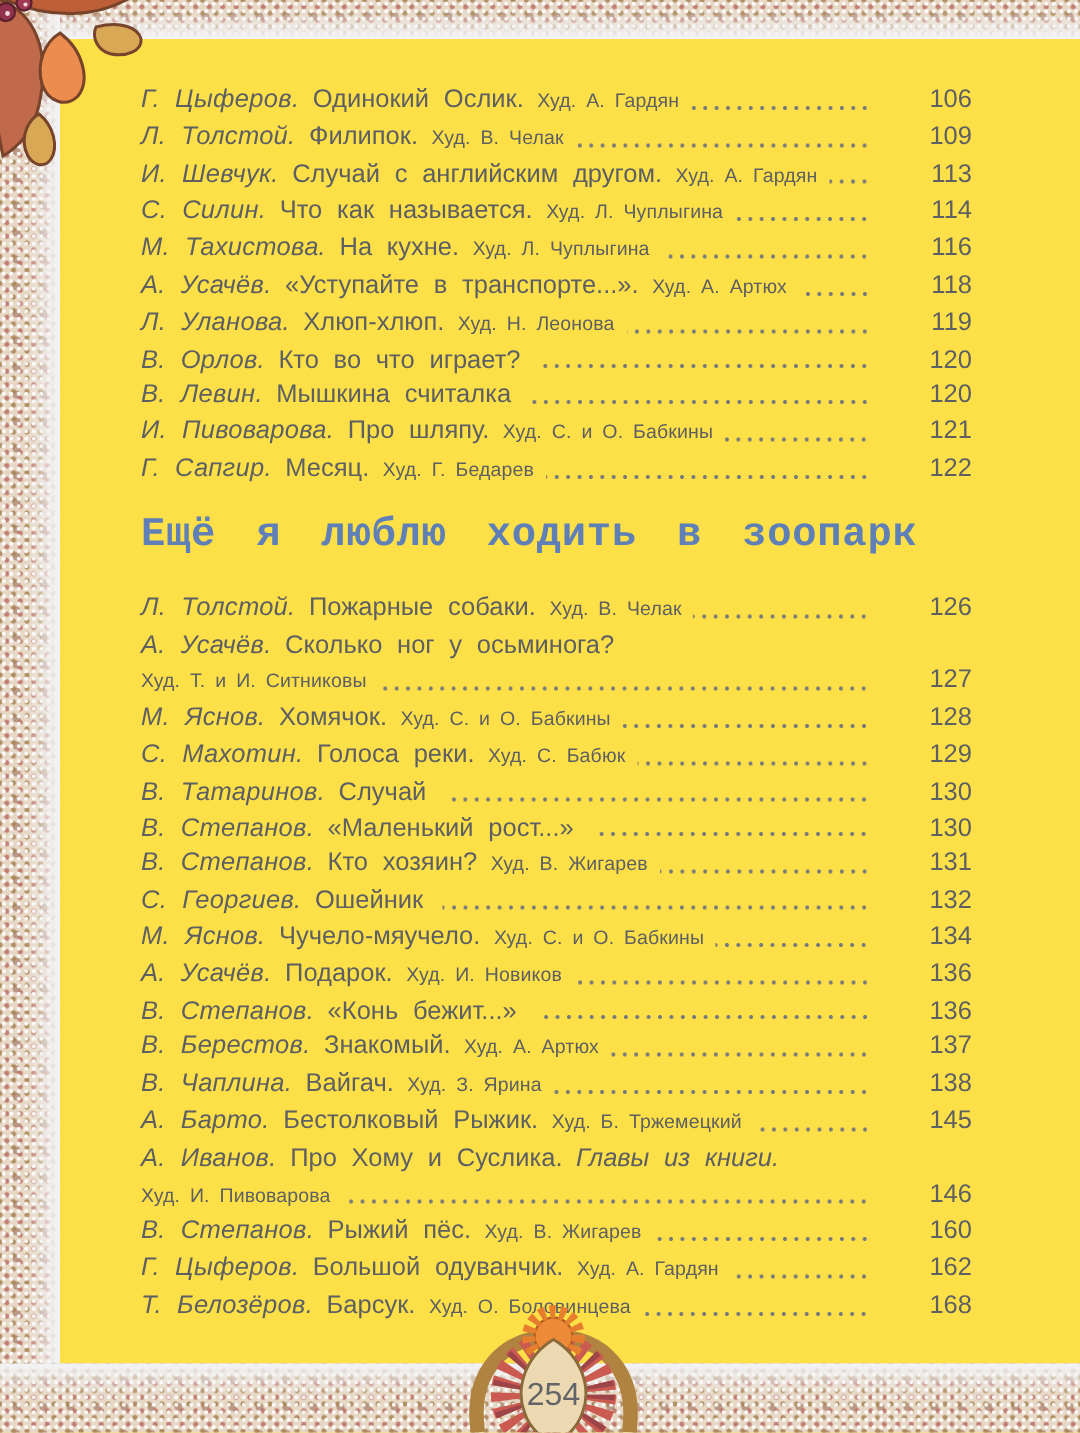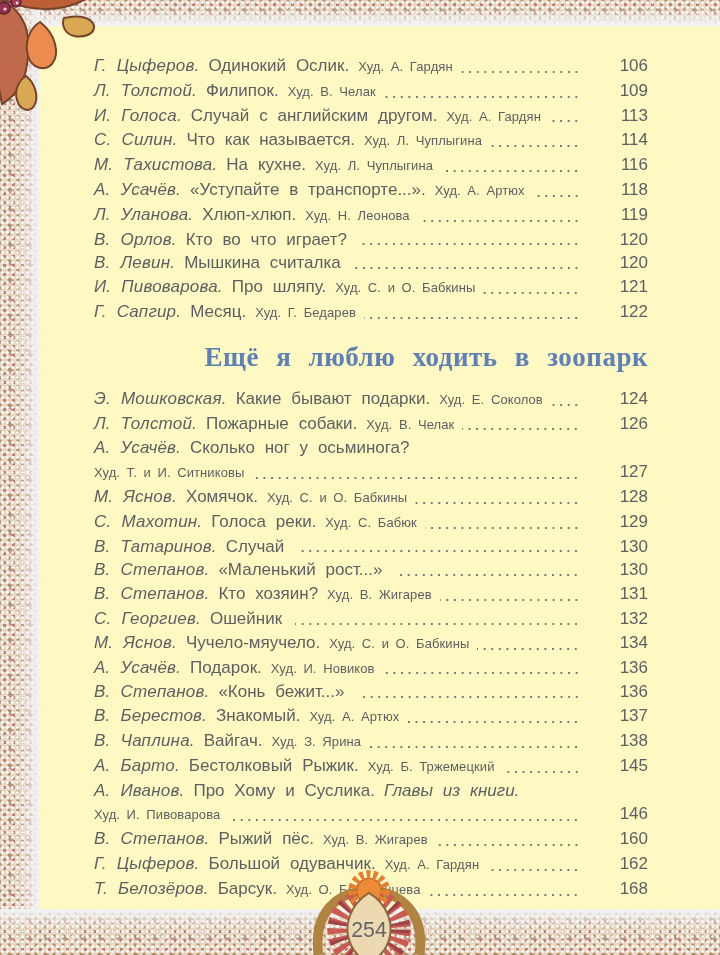--- a/index.html
+++ b/index.html
@@ -2,21 +2,21 @@
 <html><head>
 <meta charset="utf-8">
 <style>
   html,body{margin:0;padding:0;}
   body{
     width:720px;height:955px;overflow:hidden;
     background:#eef0f2;
     font-family:"Liberation Sans","DejaVu Sans",sans-serif;
     position:relative;
   }
-  .page{position:absolute;inset:0;background:#fef9c3;}
+  .page{position:absolute;inset:0;background:#fde047;}
 
   
   .lace{
     position:absolute;
     background-color:#e7d8c6;
     background-image:
       radial-gradient(circle, rgba(255,255,255,.95) 1px, transparent 1.6px),
       radial-gradient(circle, rgba(186,110,100,.85) 1.4px, transparent 2px),
       radial-gradient(circle, rgba(168,130,82,.85) 1.4px, transparent 2px),
       radial-gradient(circle, rgba(140,90,70,.5) 2.4px, transparent 3px);
@@ -57,28 +57,27 @@
     flex:1 1 auto;min-width:10px;height:1em;align-self:flex-end;
     background-image:radial-gradient(circle, #77797c 1.15px, transparent 1.5px);
     background-size:7.6px 4px;
     background-repeat:repeat-x;
     background-position:right calc(100% - 5px);
     margin:0 2px 0 4px;
   }
   .toc-row .pagenum{min-width:32px;text-align:right;font-size:17px;margin-left:34px;}
 
   .section-heading{
-    font-family:Liberation Serif, serif;
+    font-family:Liberation Mono, monospace;
     font-weight:bold;
     color:#5f80b6;
     font-size:27px;
     letter-spacing:.5px;
     word-spacing:10px;
-    margin:17px 0 14px 0;
-    text-align:right;
+    margin:17px 0 21px 0;
   }
 
   
   .badge-wrap{
     position:absolute;left:291px;top:858px;width:156px;height:97px;
     overflow:hidden;z-index:6;
   }
 </style>
 </head>
 <body>
@@ -119,21 +118,21 @@
   </div>
         <div class="toc-row">
     <span class="author">Л. Толстой.</span>
     <span class="title">Филипок.</span>
 
     <span class="credit">Худ. В. Челак</span>
     <span class="leader"></span>
     <span class="pagenum">109</span>
   </div>
         <div class="toc-row">
-    <span class="author">И. Голоса.</span>
+    <span class="author">И. Шевчук.</span>
     <span class="title">Случай с английским другом.</span>
 
     <span class="credit">Худ. А. Гардян</span>
     <span class="leader"></span>
     <span class="pagenum">113</span>
   </div>
         <div class="toc-row">
     <span class="author">С. Силин.</span>
     <span class="title">Что как называется.</span>
 
@@ -192,28 +191,20 @@
     <span class="title">Месяц.</span>
 
     <span class="credit">Худ. Г. Бедарев</span>
     <span class="leader"></span>
     <span class="pagenum">122</span>
   </div>
       </div>
     <h2 class="section-heading">Ещё я люблю ходить в зоопарк</h2>
     <div class="toc-section">
         <div class="toc-row">
-    <span class="author">Э. Мошковская.</span>
-    <span class="title">Какие бывают подарки.</span>
-
-    <span class="credit">Худ. Е. Соколов</span>
-    <span class="leader"></span>
-    <span class="pagenum">124</span>
-  </div>
-        <div class="toc-row">
     <span class="author">Л. Толстой.</span>
     <span class="title">Пожарные собаки.</span>
 
     <span class="credit">Худ. В. Челак</span>
     <span class="leader"></span>
     <span class="pagenum">126</span>
   </div>
         <div class="toc-row">
     <span class="author">А. Усачёв.</span>
     <span class="title">Сколько ног у осьминога?</span>

